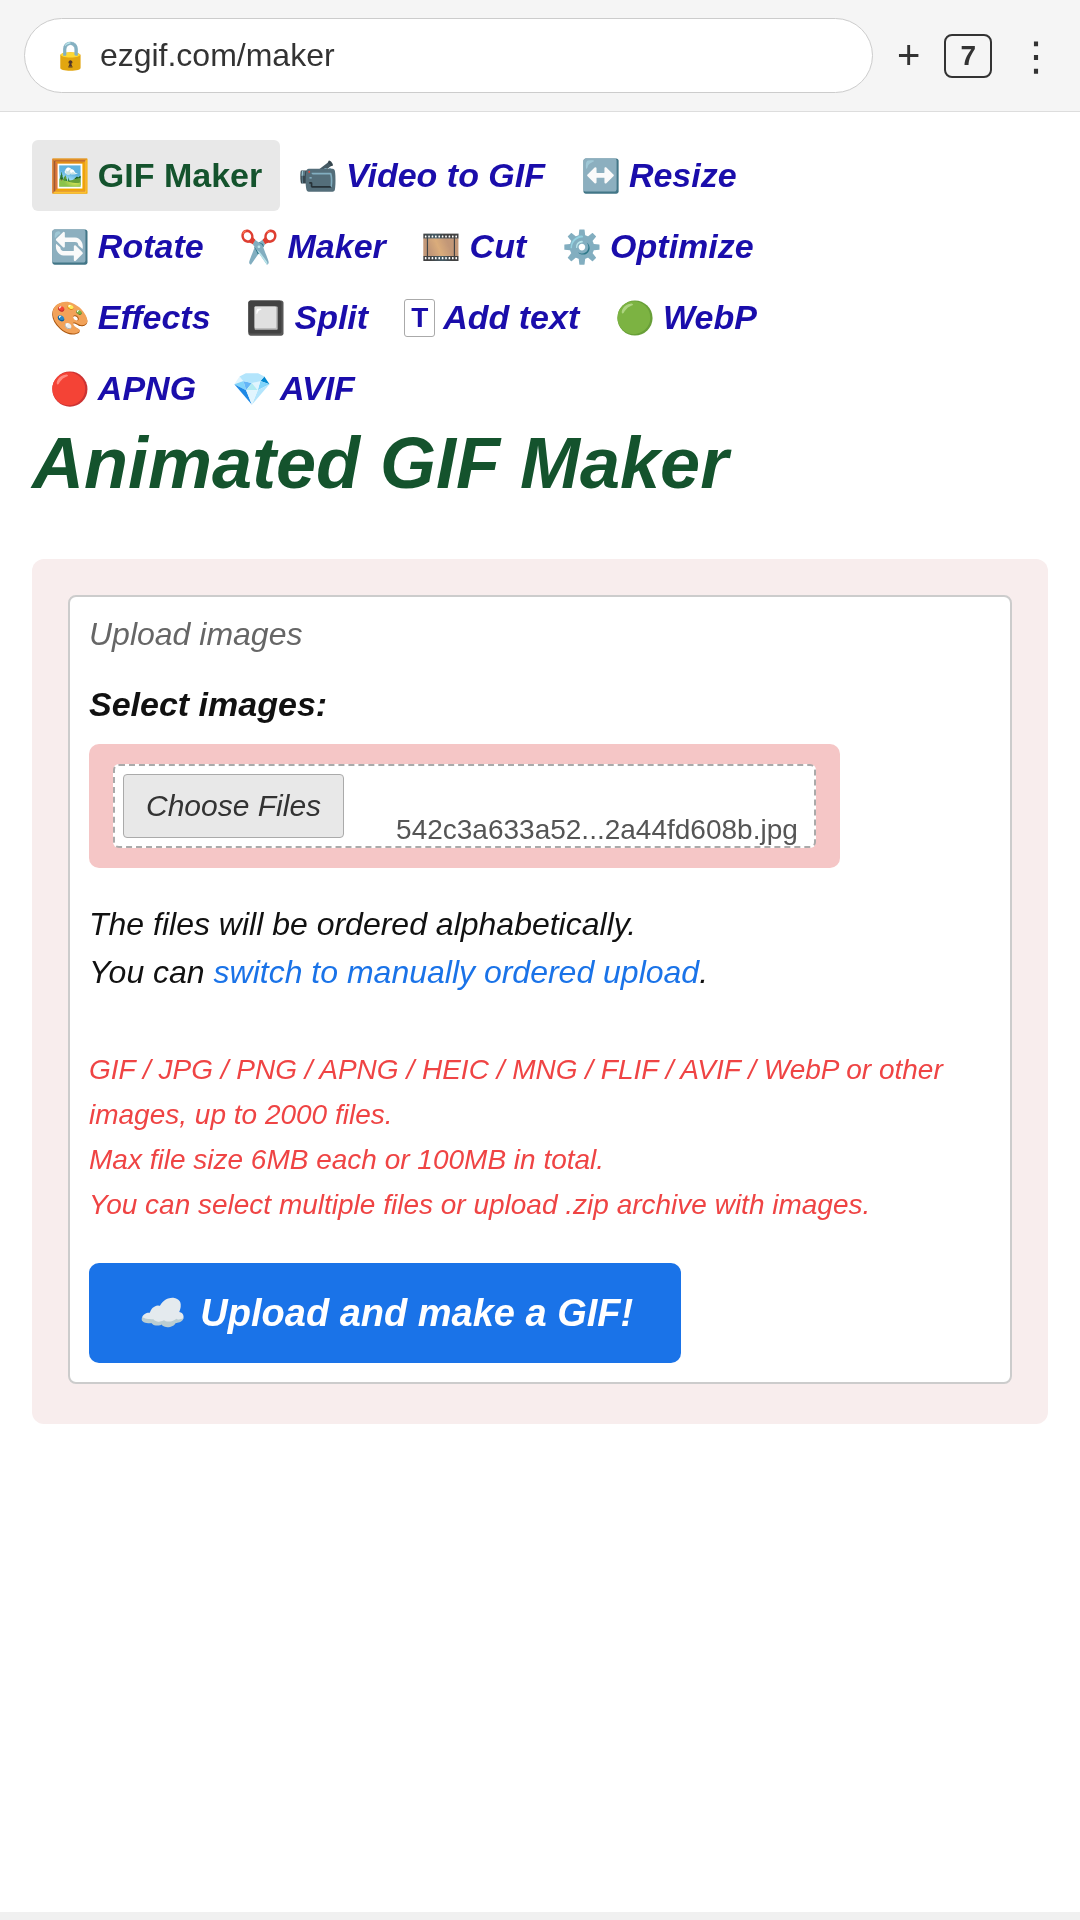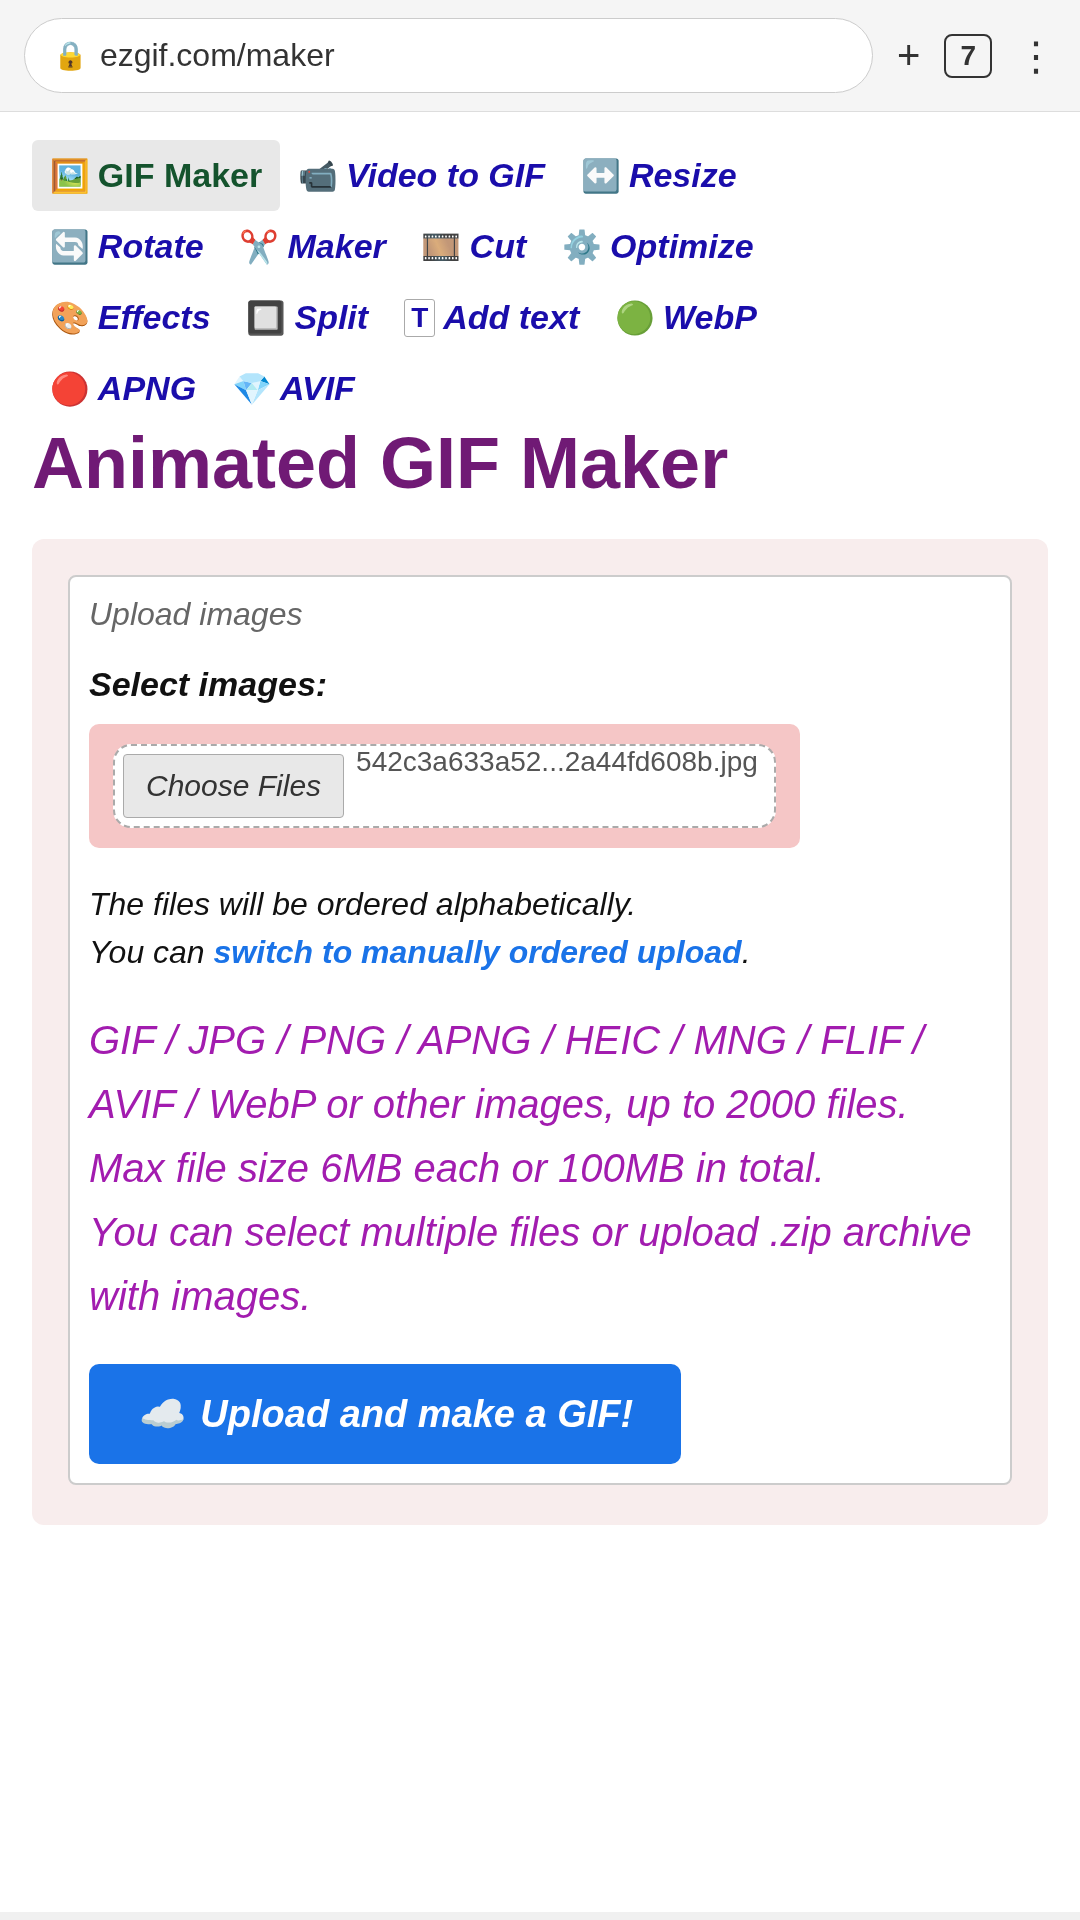--- a/index.html
+++ b/index.html
@@ -100,22 +100,23 @@
 
     .nav-item.active .nav-label {
       font-style: normal;
       color: #14532d;
     }
 
     
     .page-title {
       font-size: 72px;
       font-weight: bold;
-      color: #701a75;
-      margin-bottom: 36px;
+      font-style: italic;
+      color: #14532d;
+      margin-bottom: 56px;
       line-height: 1.1;
     }
 
     
     .upload-section {
       background: #f8eded;
       border-radius: 12px;
       padding: 36px 36px 40px;
       margin-bottom: 32px;
     }
@@ -147,25 +148,26 @@
     .file-input-area {
       background: #f5c6c6;
       border-radius: 10px;
       padding: 20px 24px;
       margin-bottom: 32px;
       display: inline-block;
     }
 
     .file-input-inner {
       border: 2px dashed #aaa;
-      border-radius: 18px;
+      border-radius: 6px;
       background: white;
       display: flex;
-      align-items: flex-start;
+      align-items: flex-end;
       overflow: hidden;
+      gap: 40px;
     }
 
     .choose-files-btn {
       background: #e8e8e8;
       border: 1px solid #aaa;
       border-radius: 4px;
       padding: 14px 22px;
       font-size: 30px;
       font-style: italic;
       color: #333;
@@ -186,29 +188,29 @@
       font-style: italic;
       color: #111;
       line-height: 1.5;
       margin-bottom: 28px;
     }
 
     .info-text a, .info-link {
       color: #1a73e8;
       text-decoration: none;
       font-style: italic;
-      font-weight: bold;
+      font-weight: normal;
     }
 
     .file-types-text {
-      font-size: 40px;
-      font-style: italic;
-      color: #a21caf;
+      font-size: 28px;
+      font-style: italic;
+      color: #ef4444;
       line-height: 1.6;
-      margin-top: 32px;
+      margin-top: 52px;
       margin-bottom: 8px;
     }
 
     
     .upload-btn {
       background: #1a73e8;
       color: white;
       border: none;
       border-radius: 10px;
       padding: 28px 48px;

